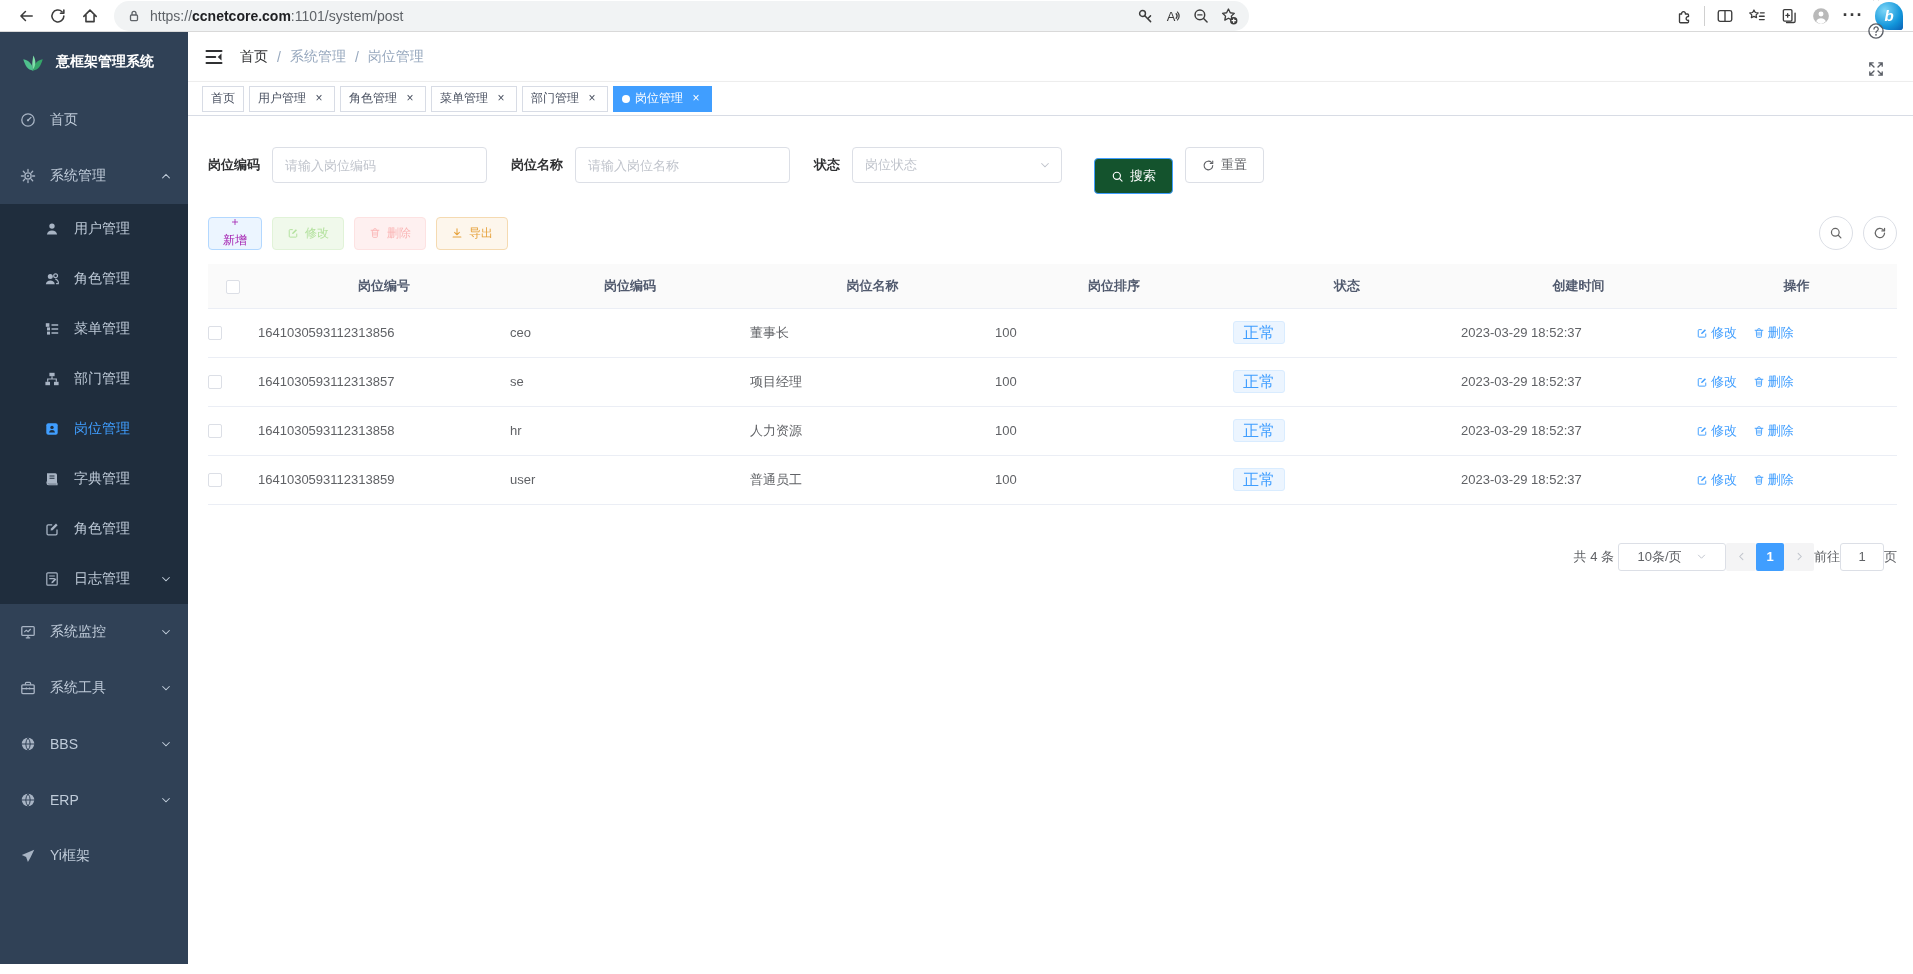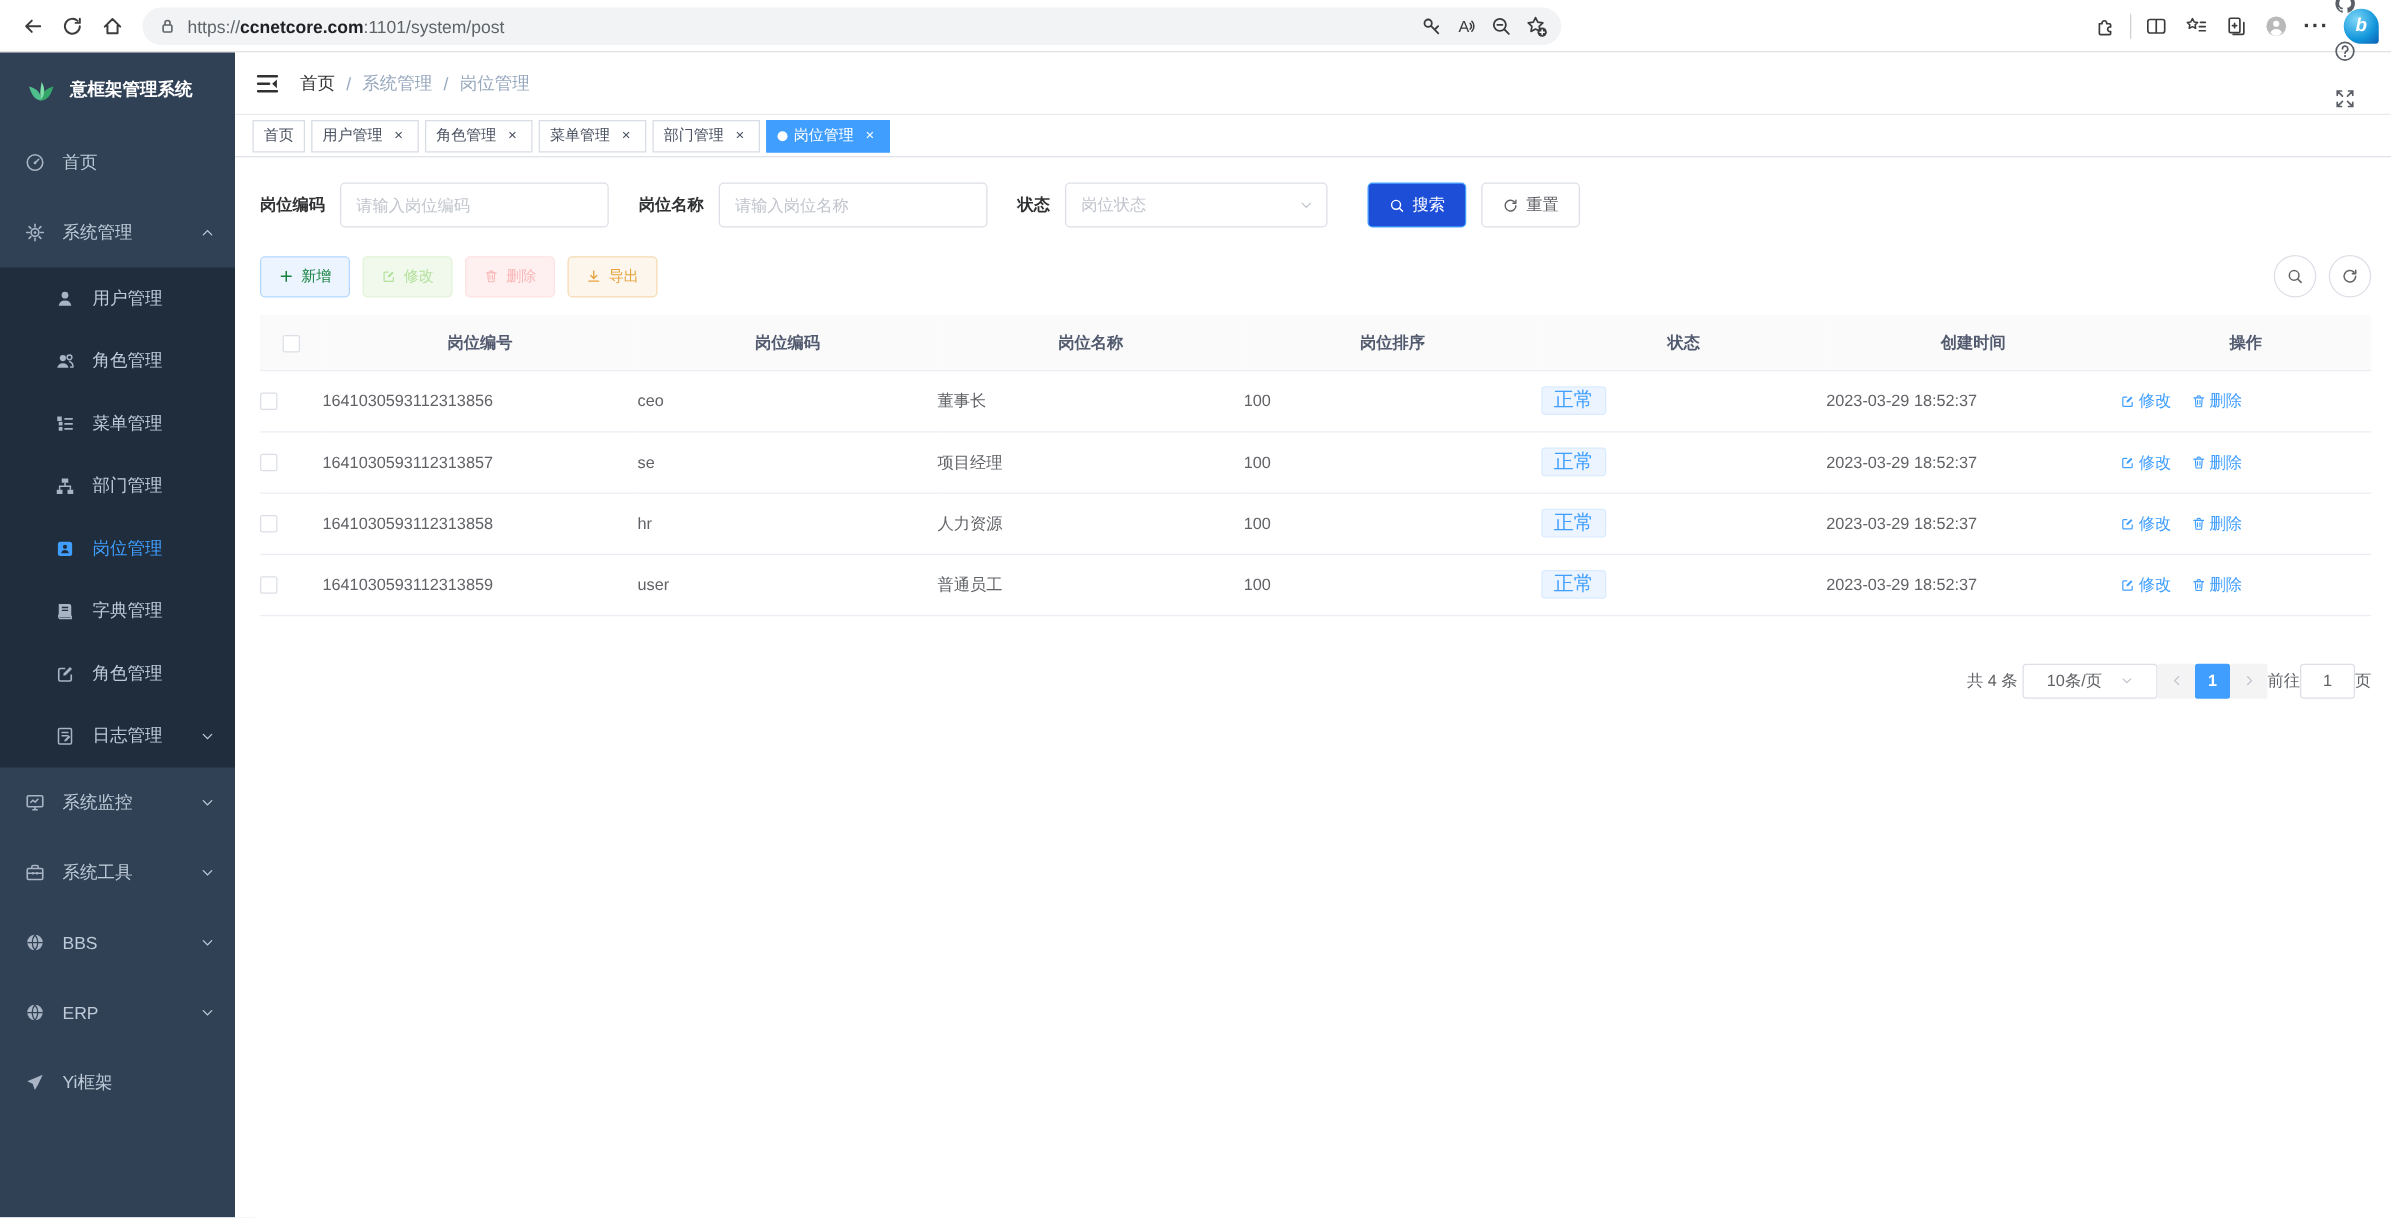--- a/index.html
+++ b/index.html
@@ -1,20 +1,20 @@
 <!DOCTYPE html>
 <html><head>
 <meta charset="utf-8">
 <style>
   * { margin:0; padding:0; box-sizing:border-box; }
   body { font-family:"Liberation Sans", sans-serif; background:#dfe1e5; }
   .screen { width:1913px; height:974px; background:#fff; position:relative; overflow:hidden; }
 
   
-  .browser-bar { height:42px; background:#fff; border-bottom:1px solid #d9d9d9; display:flex; align-items:center; padding:0 10px; }
+  .browser-bar { height:32px; background:#fff; border-bottom:1px solid #d9d9d9; display:flex; align-items:center; padding:0 10px; }
   .bicon { width:32px; height:32px; display:flex; align-items:center; justify-content:center; color:#3c3c3c; border-radius:4px; flex:none; cursor:pointer; }
   .bicon svg { width:18px; height:18px; }
   .addr { flex:1; max-width:1135px; height:30px; background:#f1f3f4; border-radius:16px; display:flex; align-items:center; padding:0 6px 0 12px; margin:0 8px; }
   .addr .lock { width:16px; height:16px; color:#5f6368; margin-right:8px; flex:none; }
   .addr .url { font-size:14px; color:#5f6368; white-space:nowrap; flex:1; }
   .addr .url b { color:#202124; font-weight:600; }
   .addr .pill-icons { display:flex; align-items:center; }
   .addr .bicon { width:28px; height:28px; }
   .bb-right { display:flex; align-items:center; margin-left:auto; }
   .vdiv { width:1px; height:20px; background:#d0d0d0; margin:0 4px; }
@@ -62,25 +62,25 @@
   
   .content { flex:1; padding:20px 16px 0 20px; background:#fff; overflow:hidden; }
   .filter-row { display:flex; align-items:center; }
   .f-label { font-size:13px; font-weight:bold; color:#303133; margin-right:12px; white-space:nowrap; }
   .f-input { width:215px; height:36px; border:1px solid #dcdfe6; border-radius:4px; padding:0 12px; font-size:13px; color:#ef4444; font-family:inherit; margin-right:24px; }
   .f-input::placeholder { color:#c0c4cc; }
   .f-select { width:210px; height:36px; border:1px solid #dcdfe6; border-radius:4px; padding:0 10px 0 12px; font-size:13px; color:#c0c4cc; display:flex; align-items:center; justify-content:space-between; margin-right:32px; cursor:pointer; }
   .f-select svg { width:12px; height:12px; color:#c0c4cc; }
   .btn { display:inline-flex; align-items:center; justify-content:center; gap:6px; height:36px; padding:0 16px; border-radius:4px; font-size:13px; cursor:pointer; border:1px solid #dcdfe6; background:#fff; color:#606266; white-space:nowrap; }
   .btn svg { width:13px; height:13px; }
-  .btn.primary { background:#1d4ed8; border-color:#409eff; color:#fff; }
+  .btn.primary { background:#14532d; border-color:#409eff; color:#fff;margin-top:22px; }
   .toolbar-row { display:flex; align-items:center; margin-top:22px; }
   .sbtn { display:inline-flex; align-items:center; gap:6px; height:33px; padding:0 14px; border-radius:4px; font-size:12px; cursor:pointer; margin-right:10px; border:1px solid; }
   .sbtn svg { width:12px; height:12px; }
-  .sb-add { color:#15803d; background:#ecf5ff; border-color:#b3d8ff; }
+  .sb-add { color:#a21caf; background:#ecf5ff; border-color:#b3d8ff;flex-direction:column; }
   .sb-edit { color:#b3e19d; background:#f0f9eb; border-color:#e1f3d8; cursor:not-allowed; }
   .sb-del { color:#fab6b6; background:#fef0f0; border-color:#fde2e2; cursor:not-allowed; }
   .sb-exp { color:#e6a23c; background:#fdf6ec; border-color:#f5dab1; }
   .tool-right { margin-left:auto; display:flex; gap:10px; }
   .circle-btn { width:34px; height:34px; border-radius:50%; border:1px solid #dcdfe6; background:#fff; display:flex; align-items:center; justify-content:center; color:#666; cursor:pointer; }
   .circle-btn svg { width:14px; height:14px; }
 
   
   table { width:100%; border-collapse:collapse; margin-top:14px; table-layout:fixed; }
   thead th { height:44px; background:#fafafa; color:#515a6e; font-size:13px; font-weight:bold; text-align:center; border-bottom:1px solid #ebeef5; }

